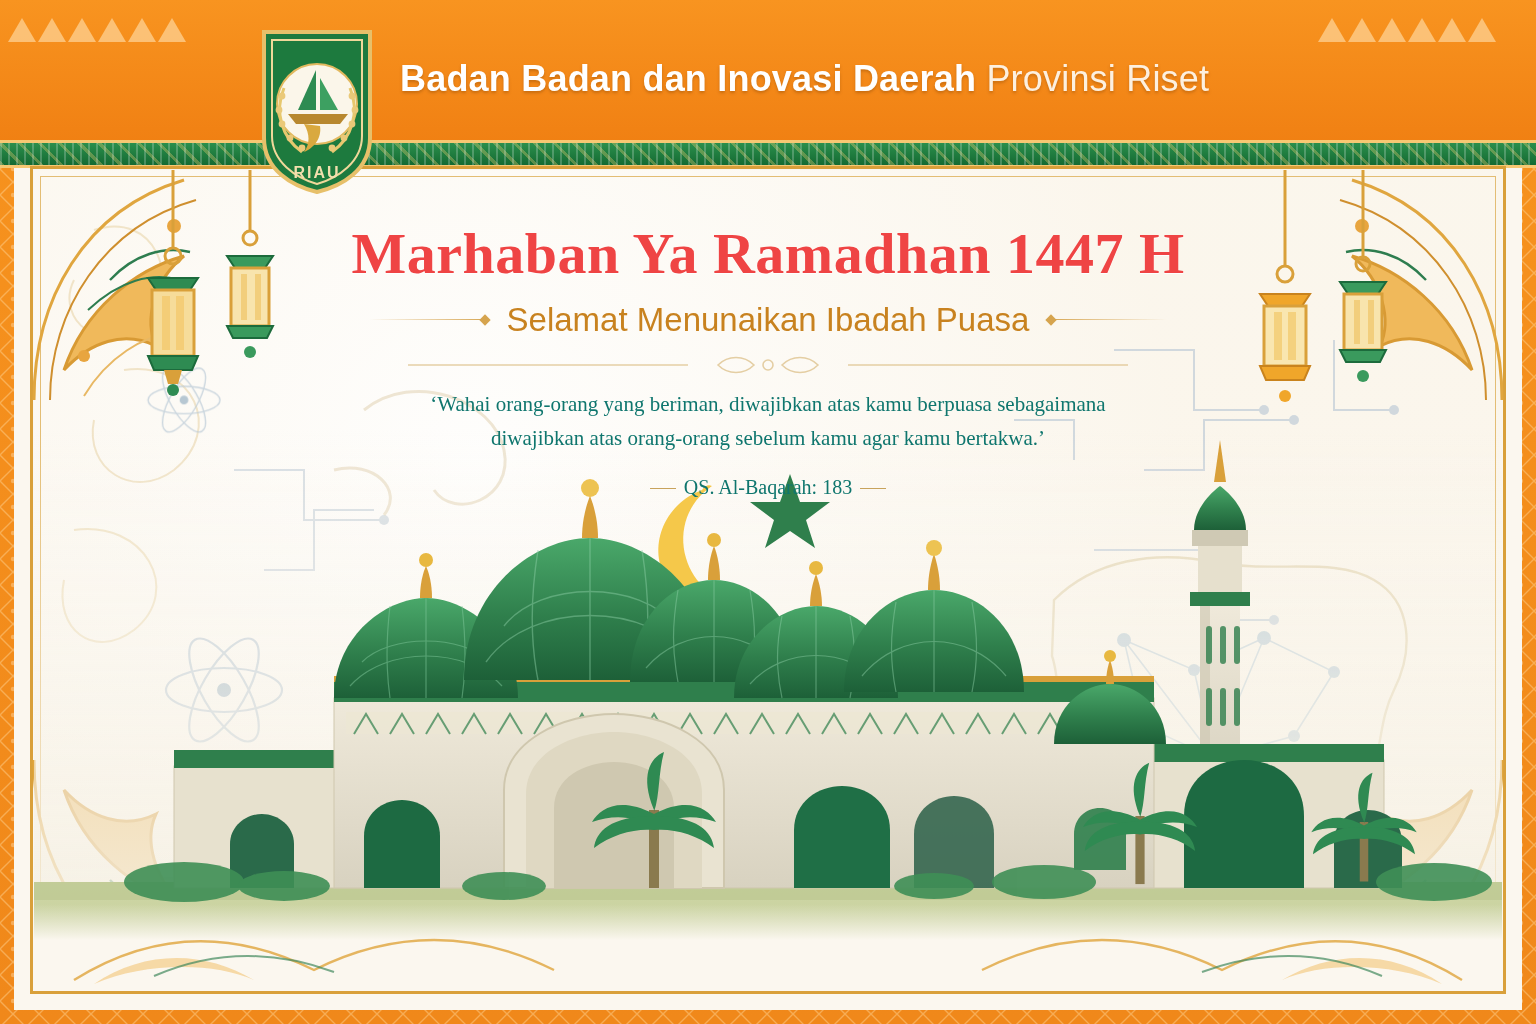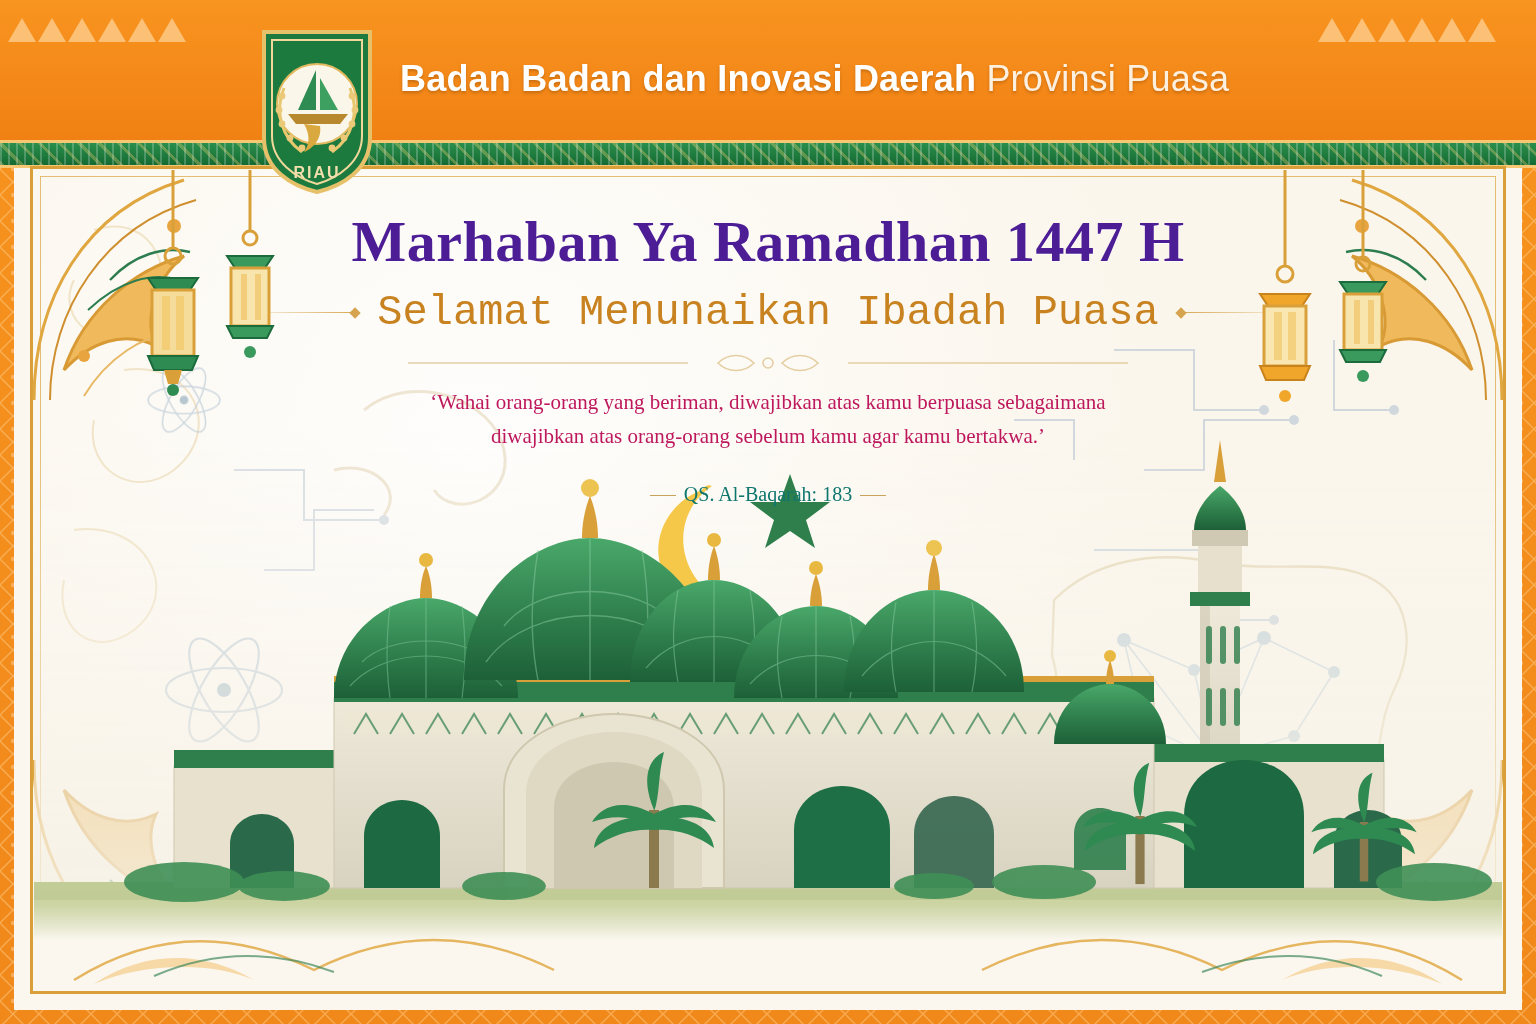--- a/index.html
+++ b/index.html
@@ -137,35 +137,35 @@
     position: absolute;
     left: 0; right: 0;
     top: 208px;
     z-index: 12;
     text-align: center;
   }
   .headline {
     font-family: "Liberation Serif", serif;
     font-size: 58px;
     font-weight: bold;
-    color: #4c1d95;
+    color: #ef4444;
     letter-spacing: .5px;
-    margin: 0;
+    margin: 12px;
     text-shadow: 0 1px 0 #ffffff;
   }
   .subline-wrap {
     margin-top: 14px;
     display: flex;
     align-items: center;
     justify-content: center;
     gap: 18px;
   }
   .subline {
-    font-family: Liberation Mono, monospace;
-    font-size: 42px;
+    font-family: Liberation Sans, sans-serif;
+    font-size: 33px;
     color: #c8821f;
     white-space: nowrap;
   }
   .diamond-rule {
     width: 120px; height: 12px;
     position: relative;
   }
   .diamond-rule::before {
     content: "";
     position: absolute;
@@ -188,26 +188,26 @@
   .diamond-rule.right::after { left: 0; }
 
   .ornament-divider {
     margin: 12px auto 0;
     width: 760px;
     height: 26px;
     opacity: .65;
   }
 
   .quote {
-    margin: 6px auto 16px;
+    margin: 6px auto 7px;
     width: 720px;
     font-family: "Liberation Serif", serif;
     font-size: 21px;
     line-height: 34px;
-    color: #be185d;
+    color: #0f766e;
   }
   .quote-source {
     margin-top: 14px;
     font-family: "Liberation Serif", serif;
     font-size: 20px;
     color: #0f766e;
     display: inline-block;
     position: relative;
     padding: 0 34px;
   }
@@ -393,21 +393,21 @@
       <path d="M90 30 L104 6 L118 30 Z"></path>
         <path d="M120 30 L134 6 L148 30 Z"></path>
         <path d="M150 30 L164 6 L178 30 Z"></path>
     </g>
   </svg>
 
   <div class="ribbon"></div>
 
   <div class="header-title">
     <span>Badan Badan dan Inovasi Daerah</span>
-    <span class="thin">Provinsi Puasa</span>
+    <span class="thin">Provinsi Riset</span>
   </div>
 
   <svg class="crest" viewBox="0 0 118 170">
     <path d="M6 6 H112 V112 C112 144 84 160 59 166 C34 160 6 144 6 112 Z" fill="#1d7a3e" stroke="#e7c06a" stroke-width="4"></path>
     <path d="M14 14 H104 V110 C104 136 80 152 59 158 C38 152 14 136 14 110 Z" fill="none" stroke="#f0d89a" stroke-width="2"></path>
     <circle cx="59" cy="78" r="40" fill="#fbf6ea" stroke="#e2b95f" stroke-width="2"></circle>
 
     <g stroke="#e7c86e" stroke-width="3" fill="none">
       <path d="M26 62 C16 86 24 112 44 126"></path>
       <path d="M92 62 C102 86 94 112 74 126"></path>

